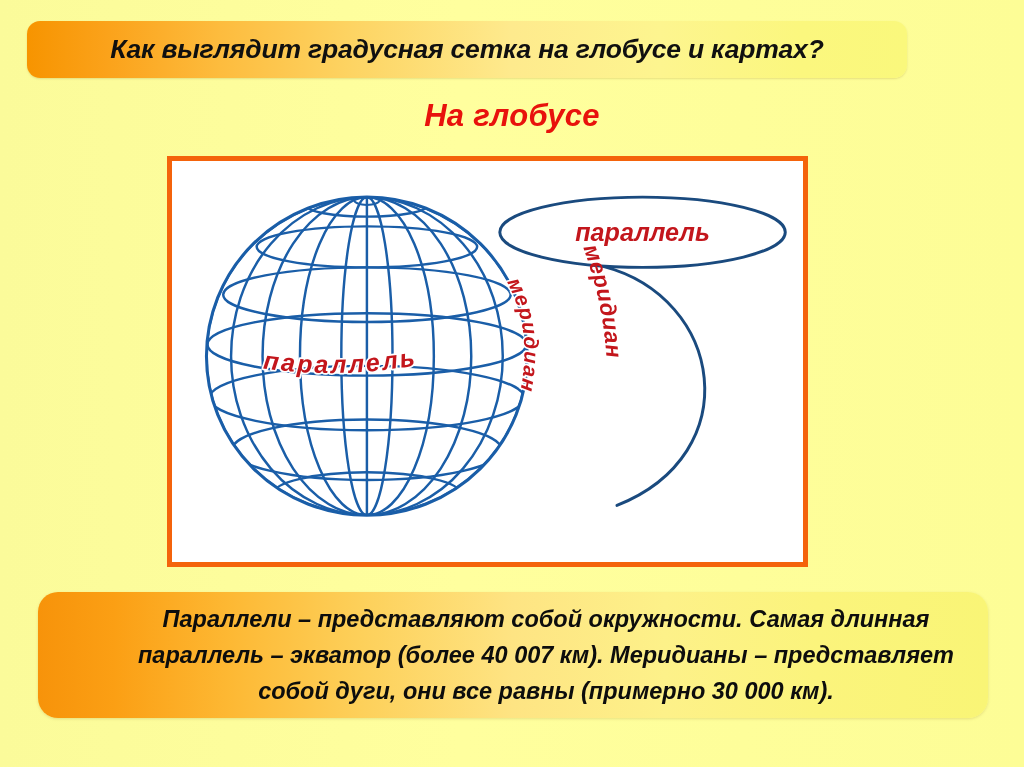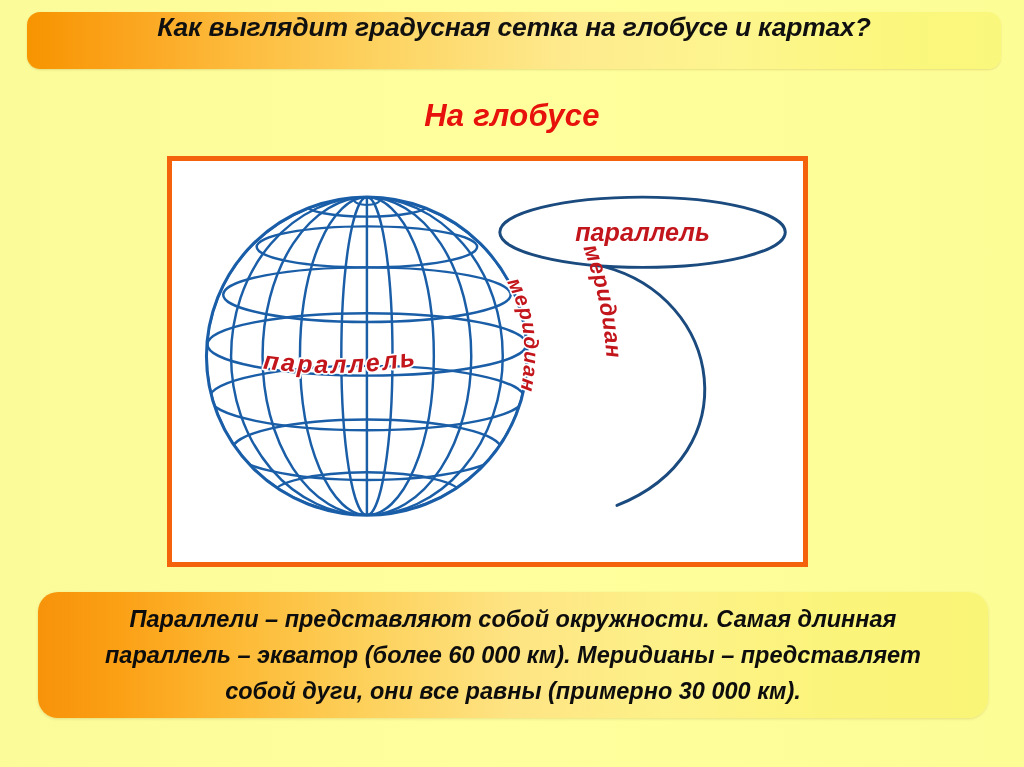--- a/index.html
+++ b/index.html
@@ -18,35 +18,36 @@
     width: 1024px;
     height: 767px;
     background: #fdfda8;
     background: linear-gradient(90deg, #fbfb9a 0%, #ffff9e 45%, #fdfd96 100%);
     overflow: hidden;
   }
   
   #title-banner {
     position: absolute;
     left: 27px;
-    top: 12px;
-    width: 974px;
+    top: 21px;
+    width: 880px;
     height: 57px;
     border-radius: 13px;
     background: linear-gradient(90deg,
         #f79400 0%,
         #fba21a 9%,
         #fdbc3e 22%,
         #fdd463 37%,
         #feea8d 55%,
         #fdf58f 72%,
         #fbf77e 88%,
         #faf87c 100%);
     box-shadow: 0 1px 2px rgba(120,90,0,.18);
     display: flex;
+    align-items: center;
     justify-content: center;
   }
   #title-text {
     font-family: "Liberation Sans", sans-serif;
     font-weight: bold;
     font-style: italic;
     font-size: 26.5px;
     letter-spacing: -0.2px;
     color: #101010;
     white-space: nowrap;
@@ -95,21 +96,21 @@
         #fb9f14 8%,
         #fdb833 20%,
         #fdd05a 34%,
         #fee483 50%,
         #fdf189 66%,
         #fbf47c 82%,
         #f9f576 100%);
     box-shadow: 0 1px 3px rgba(120,90,0,.18);
     display: flex;
     align-items: center;
-    justify-content: center;
+    justify-content: flex-end;
     padding: 0 34px;
     box-sizing: border-box;
   }
   #description-text {
     font-family: "Liberation Sans", sans-serif;
     font-weight: bold;
     font-style: italic;
     font-size: 23.5px;
     line-height: 36px;
     color: #0d0d0d;
@@ -209,18 +210,18 @@
           <textPath href="#p-arc-meridian" startOffset="6%">меридиан</textPath>
         </text>
       </g>
 
     </svg>
   </div>
 
   <div id="description-box">
     <div id="description-text">
       <span class="nobr">Параллели – представляют собой окружности. Самая длинная</span><br>
-      <span class="nobr">параллель – экватор (более 60 000 км). Меридианы – представляет</span><br>
+      <span class="nobr">параллель – экватор (более 40 007 км). Меридианы – представляет</span><br>
       <span class="nobr">собой дуги, они все равны (примерно 30 000 км).</span>
     </div>
   </div>
 
 </div>
 
 </body></html>

